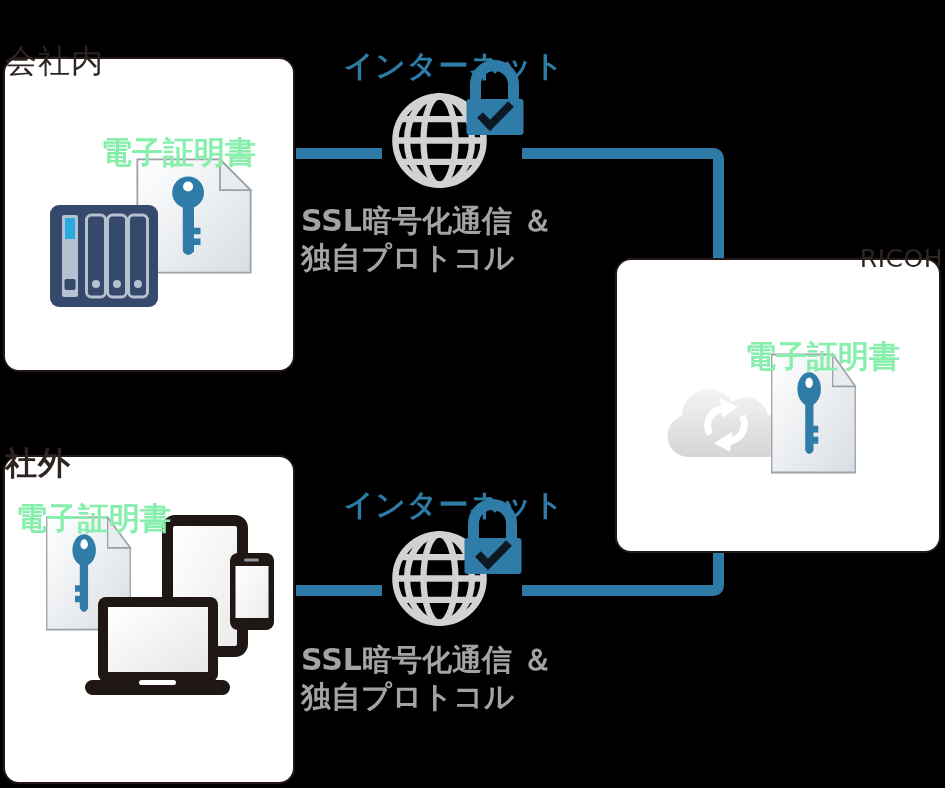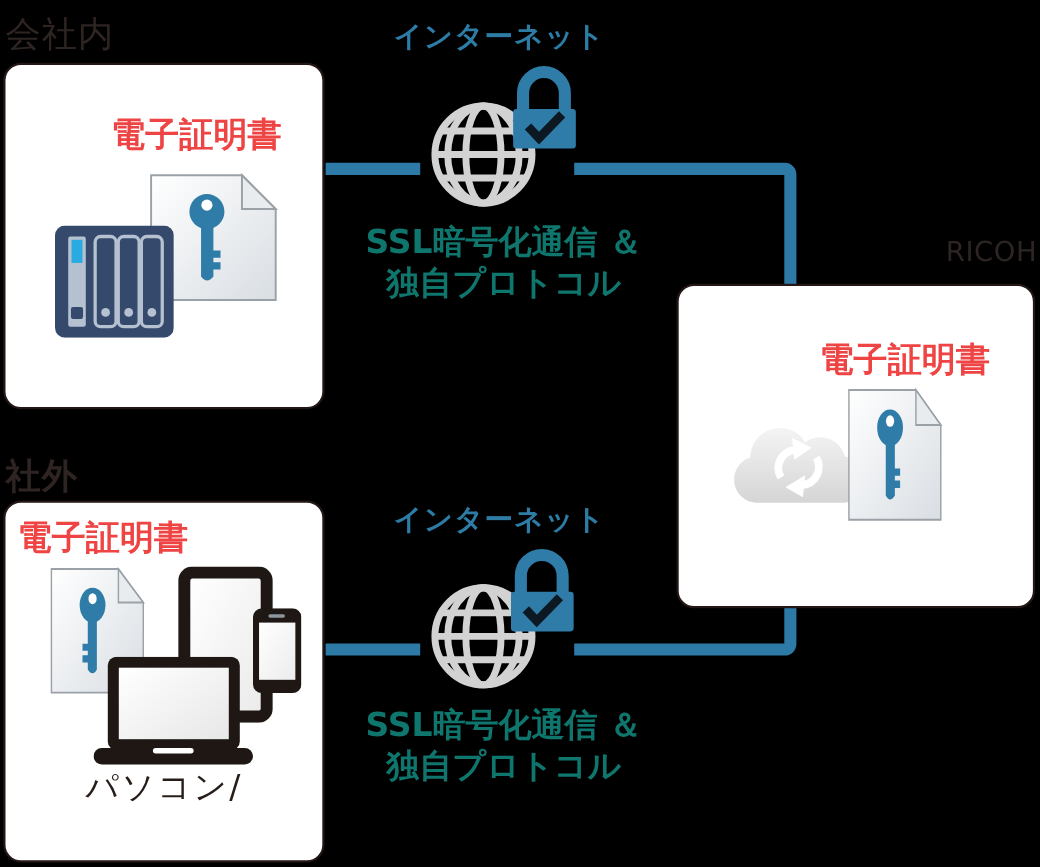--- a/index.html
+++ b/index.html
@@ -8,34 +8,34 @@
     overflow:hidden;font-family:"DejaVu Sans","Liberation Sans",sans-serif;
   }
   .stage svg{position:absolute;display:block;}
   .box{
     position:absolute;background:#fff;border:2px solid #231815;
     border-radius:16px;box-sizing:border-box;
   }
   #company-box{left:3px;top:57px;width:292px;height:315px;}
   #ricoh-box{left:615px;top:258px;width:326px;height:295px;}
   #outside-box{left:3px;top:455px;width:292px;height:329px;}
-  .txt{position:absolute;white-space:nowrap;}
+  .txt{position:absolute;white-space:nowrap;margin-top:30px;}
   .zone-label{font-size:32px;color:#2e2522;letter-spacing:1px;}
   #zone-company{left:5px;top:10px;}
   #zone-outside{left:5px;top:412px;font-weight:bold;}
   #provider-ricoh{left:835px;top:214px;width:108px;font-size:25px;color:#2d2522;text-align:right;letter-spacing:0.5px;}
-  .box-title{font-size:31px;font-weight:bold;color:#ef4444;}
+  .box-title{font-size:31px;font-weight:bold;color:#86efac;}
   #company-title{left:101px;top:102px;}
   #ricoh-title{left:745px;top:306px;}
   #outside-title{left:16px;top:468px;}
-  .inet-label{left:304px;width:300px;text-align:center;font-size:26px;font-weight:600;color:#2d7ca6;letter-spacing:1px;}
+  .inet-label{left:304px;width:300px;text-align:center;font-size:30px;font-weight:600;color:#2d7ca6;letter-spacing:1px;}
   #inet-top{top:16px;}
   #inet-bottom{top:455px;}
-  .ssl-text{position:absolute;left:301px;width:314px;text-align:center;font-size:30px;font-weight:bold;
-            color:#0f766e;line-height:37px;white-space:nowrap;}
+  .ssl-text{position:absolute;left:301px;width:314px;font-size:30px;font-weight:bold;
+            color:#a3a3a3;line-height:37px;white-space:nowrap;}
   #ssl-top{top:202px;}
   #ssl-bottom{top:641px;}
   #device-caption{position:absolute;left:3px;top:697px;width:292px;text-align:center;
                   font-size:30px;line-height:38px;color:#261c18;letter-spacing:2px;}
 </style>
 </head>
 <body>
 
 <div class="stage">
 
@@ -209,16 +209,15 @@
   <div class="ssl-text" id="ssl-top">
     <div>SSL暗号化通信 ＆</div>
     <div>独自プロトコル</div>
   </div>
   <div class="ssl-text" id="ssl-bottom">
     <div>SSL暗号化通信 ＆</div>
     <div>独自プロトコル</div>
   </div>
 
   <div id="device-caption">
-    <div>パソコン/</div>
   </div>
 
 </div>
 
 </body></html>

